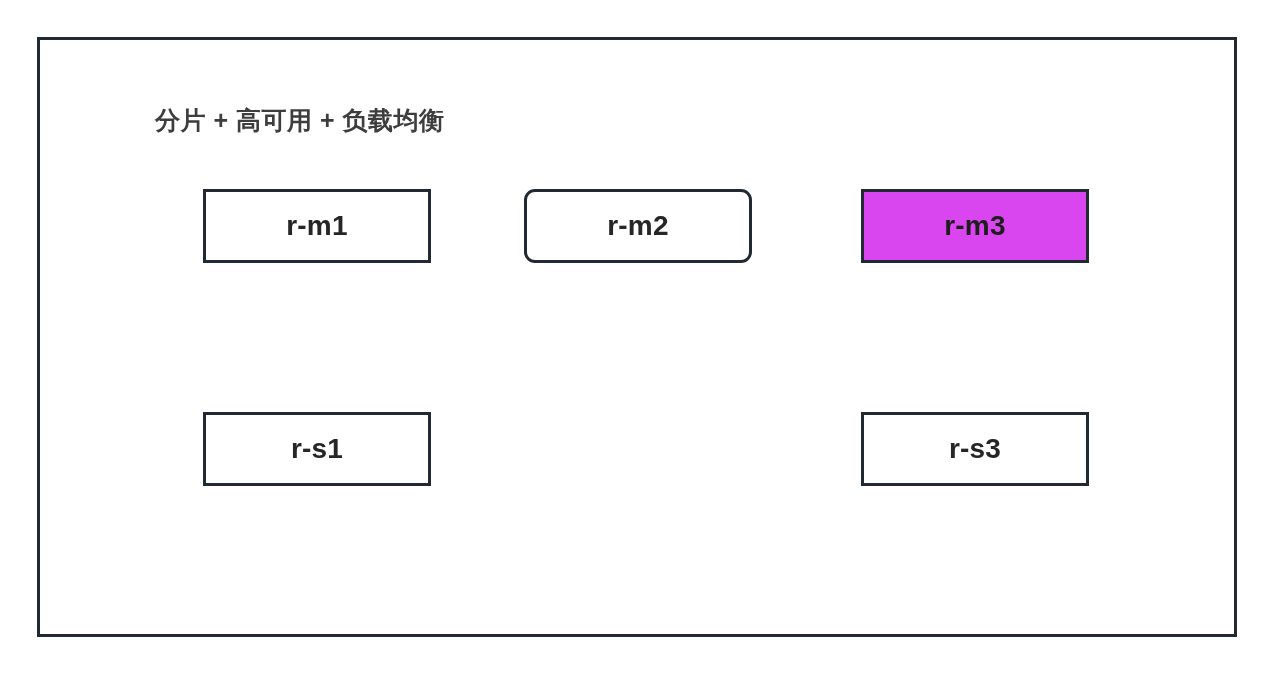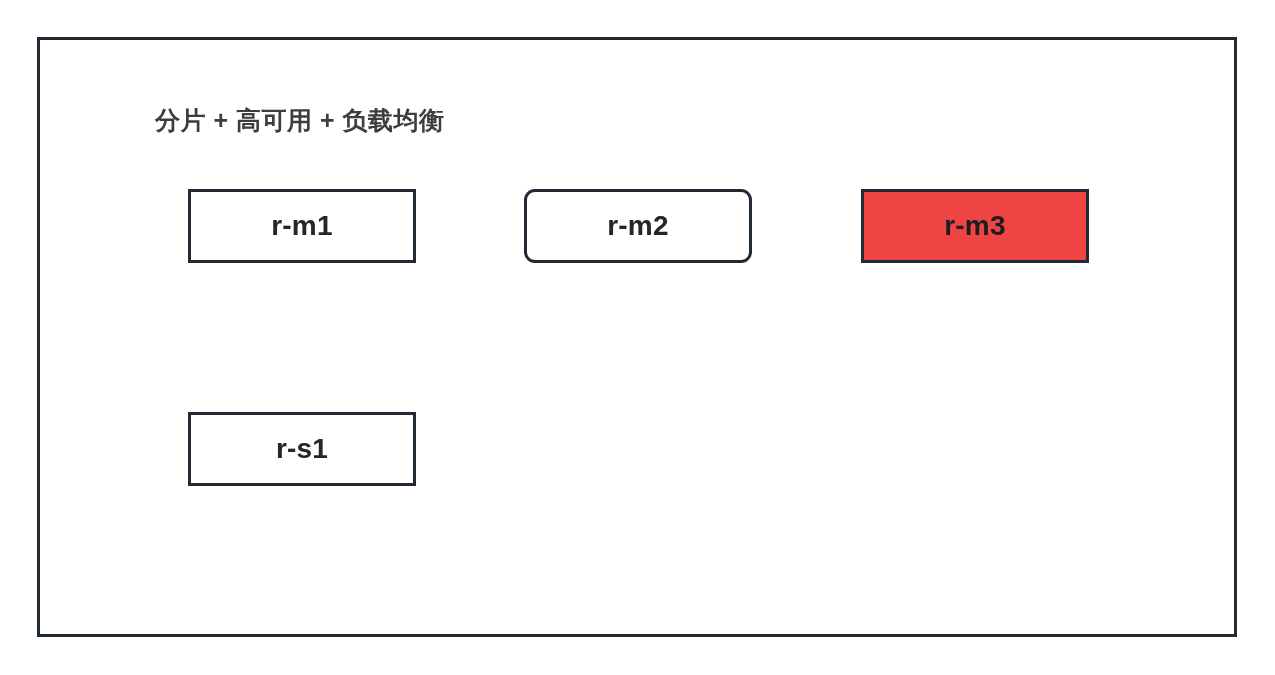--- a/index.html
+++ b/index.html
@@ -61,32 +61,32 @@
     justify-content: center;
   }
   .node .node-label {
     font-size: 28px;
     font-weight: bold;
     color: #262626;
     letter-spacing: 0.2px;
     line-height: 1;
   }
   .node.highlight {
-    background: #ef4444;
+    background: #d946ef;
   }
   .node.highlight .node-label {
     color: #1e1e1e;
   }
 
   
   .row-masters { top: 189px; }
   .row-slaves  { top: 412px; }
 
   
-  .col-1 { left: 188px; }
+  .col-1 { left: 203px; }
   .col-2 { left: 524px; border-radius: 11px; }
   .col-3 { left: 861px; }
 </style>
 </head>
 <body>
 
 <div id="canvas">
 
   <div id="diagram-frame"></div>
 
@@ -102,14 +102,17 @@
 
   <div class="node row-masters col-3 highlight">
     <span class="node-label">r-m3</span>
   </div>
 
   <div class="node row-slaves col-1">
     <span class="node-label">r-s1</span>
   </div>
 
 
+  <div class="node row-slaves col-3">
+    <span class="node-label">r-s3</span>
+  </div>
 
 </div>
 
 </body></html>

